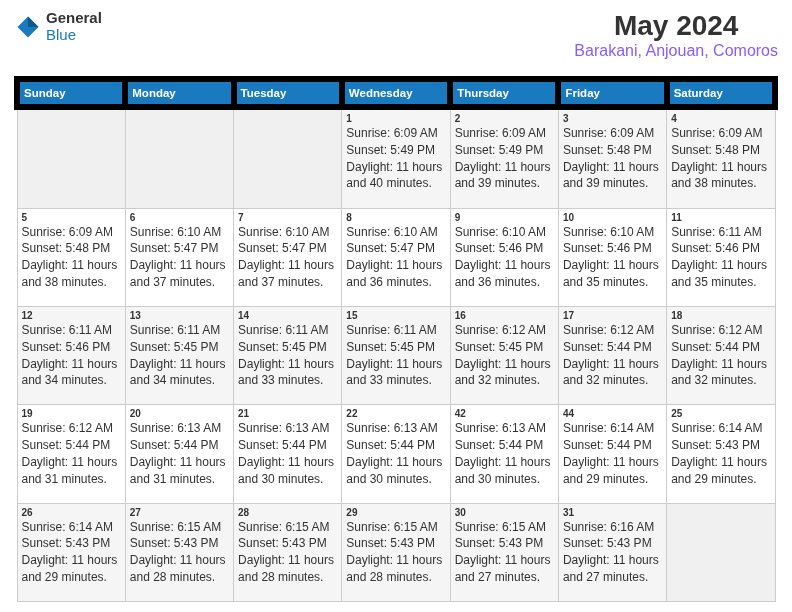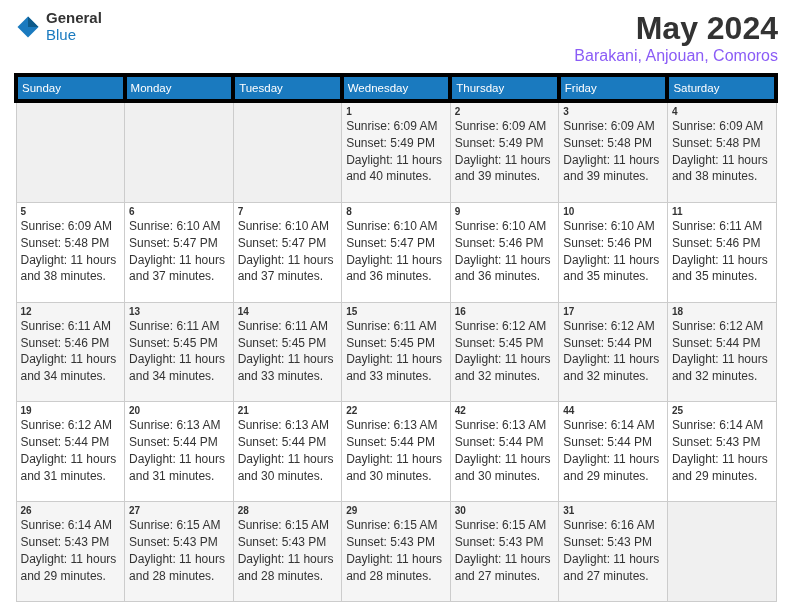--- a/index.html
+++ b/index.html
@@ -14,21 +14,21 @@
       width: 792px;
       height: 612px;
       padding: 10px 14px;
       display: flex;
       flex-direction: column;
     }
     .header {
       display: flex;
       justify-content: space-between;
       align-items: flex-start;
-      margin-bottom: 8px;
+      margin-bottom: 16px;
     }
     .logo {
       display: flex;
       align-items: center;
       gap: 4px;
     }
     .logo-text {
       display: flex;
       flex-direction: column;
       line-height: 1.1;
@@ -44,42 +44,43 @@
       color: #1a7abf;
     }
     .logo-icon {
       width: 28px;
       height: 28px;
     }
     .title-block {
       text-align: right;
     }
     .title-month {
-      font-size: 32px;
+      font-size: 28px;
       font-weight: bold;
       color: #333;
+      text-align: center;
     }
     .title-location {
       font-size: 16px;
       color: #8b5cf6;
     }
     .calendar {
       flex: 1;
       border: 1px solid #ccc;
       border-collapse: collapse;
       width: 100%;
       table-layout: fixed;
     }
     .calendar th {
       background: #1a7abf;
       color: #fff;
       font-size: 11.5px;
-      font-weight: normal;
+      font-weight: bold;
       padding: 5px 4px;
-      border: 4px solid #000000;
+      border: 6px solid #000000;
       text-align: left;
     }
     .calendar td {
       border: 1px solid #ccc;
       vertical-align: top;
       padding: 3px 4px;
       font-size: 8.5px;
       color: #333;
       background: #fff;
       height: 78px;

